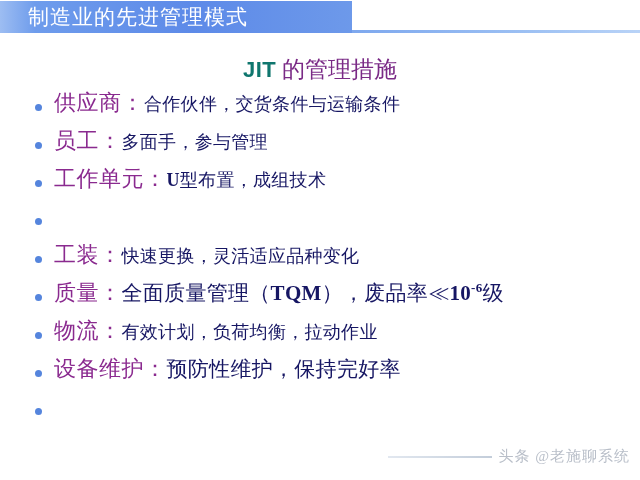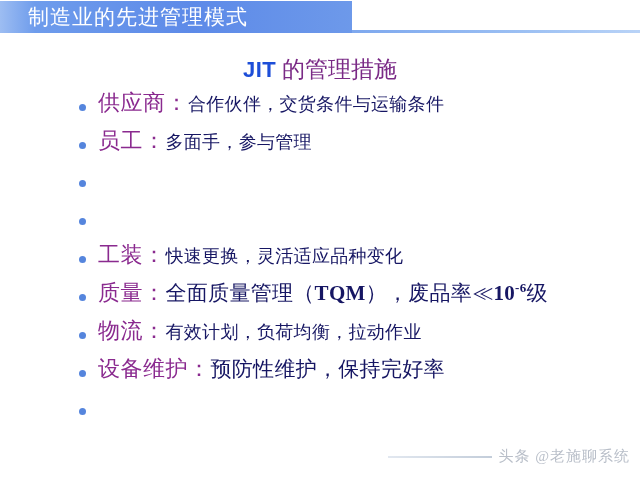--- a/index.html
+++ b/index.html
@@ -58,33 +58,32 @@
     left: 0;
     top: 54px;
     width: 640px;
     text-align: center;
     font-size: 23px;
     color: #7a2a86;
     white-space: nowrap;
   }
   #slide-title .jit {
     font-weight: bold;
-    color: #1d4ed8;
+    color: #0f766e;
     font-family: "Liberation Sans", sans-serif;
     font-size: 22px;
     letter-spacing: 0.5px;
   }
 
   
   #bullet-list {
     position: absolute;
     left: 0;
     top: 88px;
     width: 530px;
-    padding-left: 44px;
   }
   .bullet-row {
     position: relative;
     height: 38px;
     padding-left: 34px;
     white-space: nowrap;
     display: flex;
     align-items: baseline;
   }
   .bullet-dot {
@@ -170,20 +169,23 @@
 
   <div class="bullet-row">
     <span class="bullet-dot"></span>
     <span class="row-text">
       <span class="label">员工：</span><span class="body">多面手，参与管理</span>
     </span>
   </div>
 
   <div class="bullet-row">
     <span class="bullet-dot"></span>
+    <span class="row-text">
+      <span class="label">工作单元：</span><span class="body"><b>U</b><span>型布置，成组技术</span></span>
+    </span>
   </div>
 
   <div class="bullet-row">
     <span class="bullet-dot"></span>
   </div>
 
   <div class="bullet-row">
     <span class="bullet-dot"></span>
     <span class="row-text">
       <span class="label">工装：</span><span class="body">快速更换，灵活适应品种变化</span>

